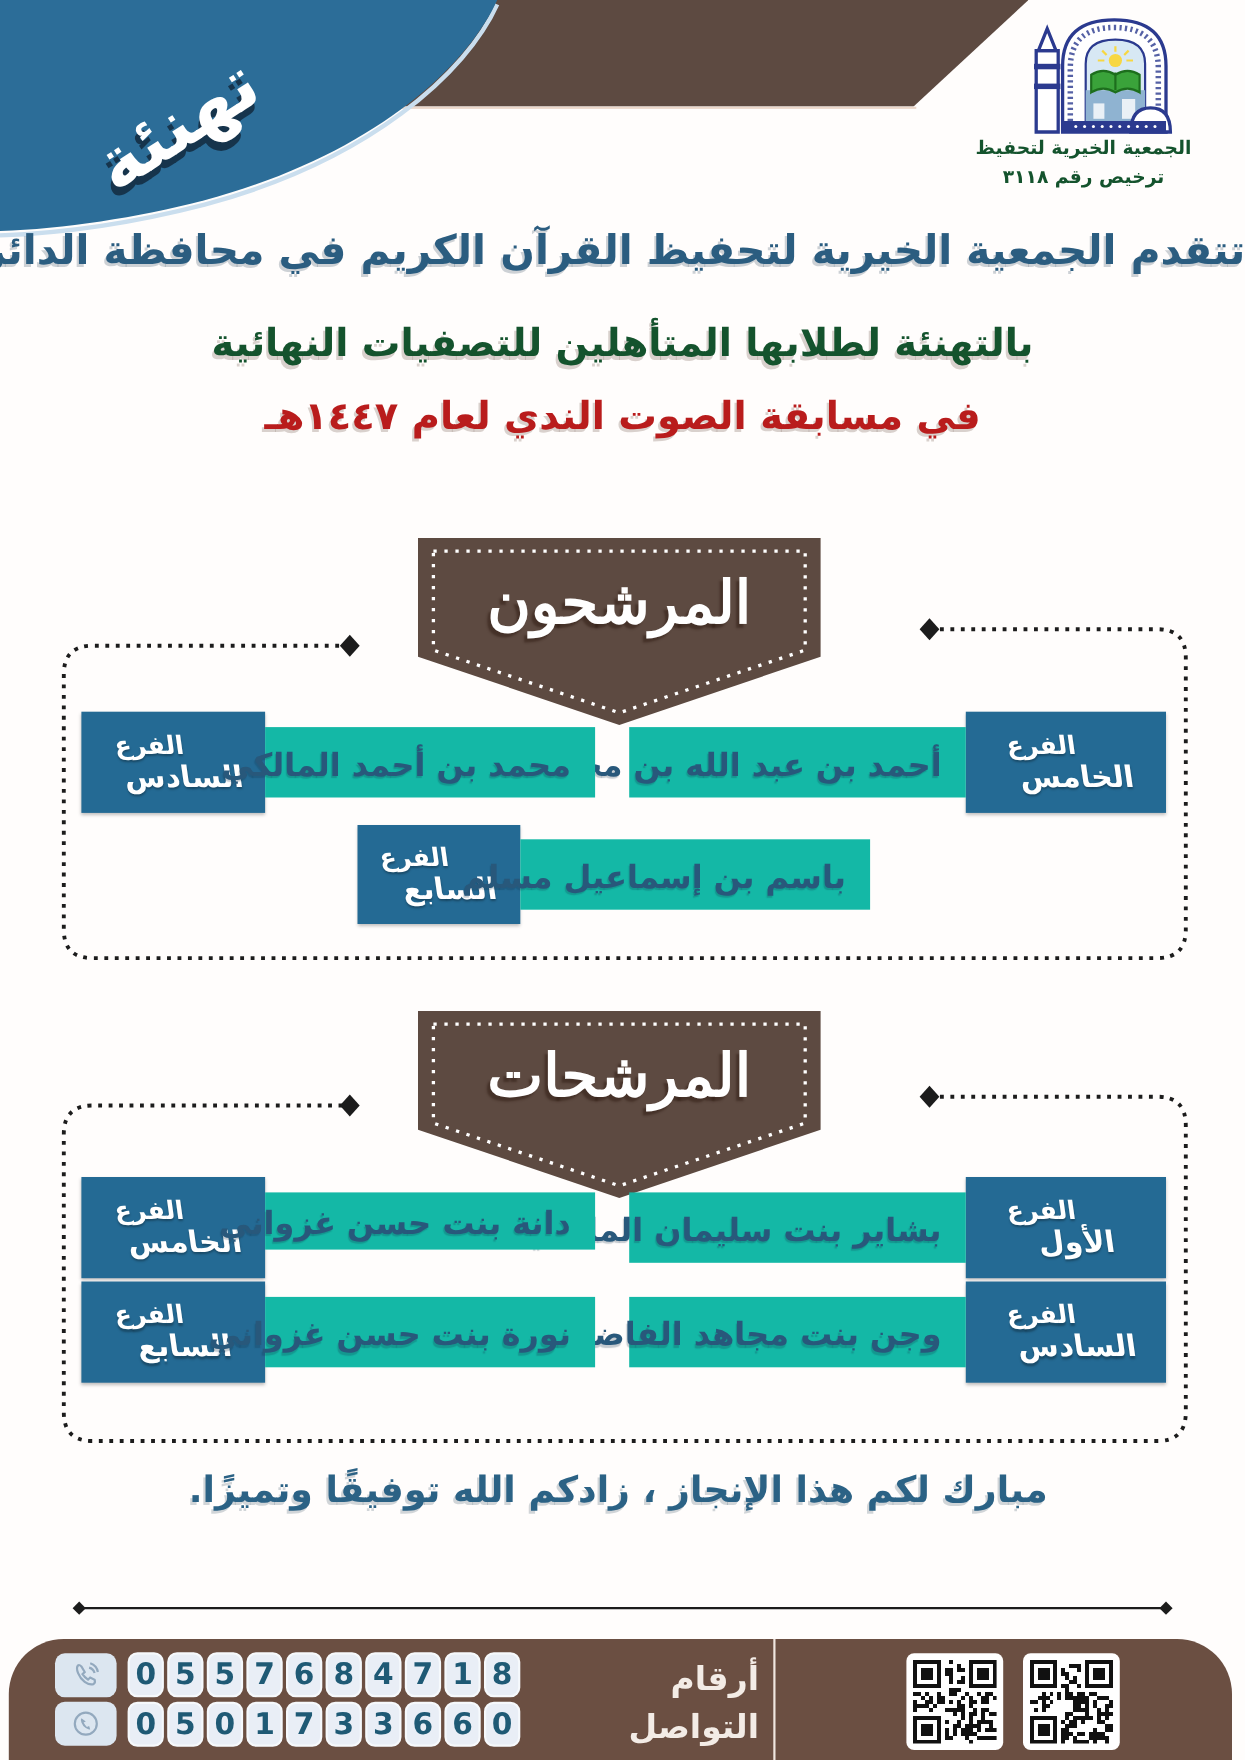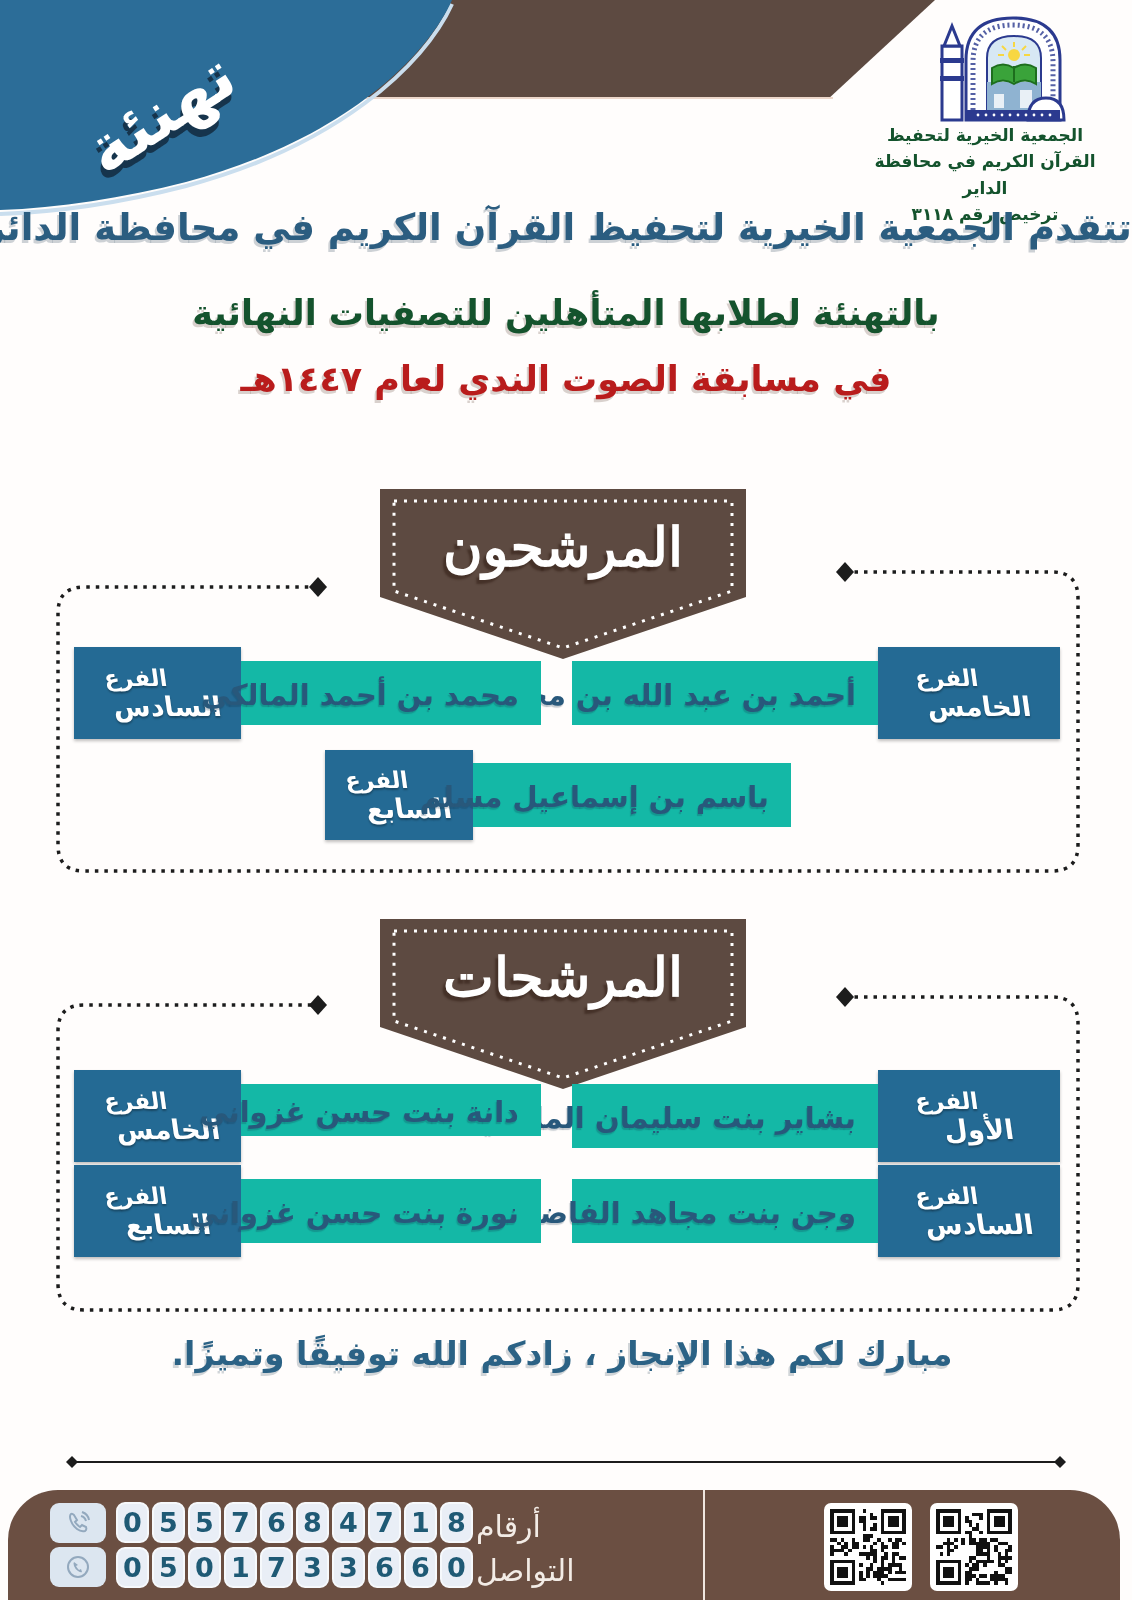--- a/index.html
+++ b/index.html
@@ -69,22 +69,22 @@
   .phone-icons{position:absolute;left:42px;top:13px;width:56px;height:84px;}
   .phone-icons .cell{width:56px;height:40px;background:#dce6f0;border-radius:9px;margin-bottom:4px;
     display:flex;align-items:center;justify-content:center;}
   .digits-row{position:absolute;left:108px;display:flex;gap:3px;}
   .digit-tile{
     width:33px;height:41px;background:#e9eef6;border:2px solid #f6f9fc;border-radius:9px;
     box-sizing:border-box;display:flex;align-items:center;justify-content:center;
     color:#1f5a75;font-size:27px;font-weight:bold;
   }
   .contact-label{
-    position:absolute;left:468px;top:15px;width:214px;text-align:left;direction:rtl;
-    color:#f3ece6;font-size:30px;line-height:1.45;
+    position:absolute;left:468px;top:15px;width:214px;text-align:right;direction:rtl;
+    color:#f3ece6;font-size:30px;line-height:1.45;font-weight:bold;
   }
   .footer-divider{position:absolute;left:695px;top:0;width:2px;height:110px;background:#efe6df;}
   .qr{position:absolute;top:13px;width:88px;height:88px;background:#fff;border-radius:7px;padding:6px;box-sizing:border-box;}
   .qr svg{width:100%;height:100%;display:block;}
 </style>
 </head>
 <body>
 
 <div id="poster">
 
@@ -127,21 +127,20 @@
         <circle cx="82" cy="105" r="1.4"></circle>
         <circle cx="90" cy="105" r="1.4"></circle>
         <circle cx="98" cy="105" r="1.4"></circle>
         <circle cx="106" cy="105" r="1.4"></circle>
         <circle cx="114" cy="105" r="1.4"></circle>
         <circle cx="122" cy="105" r="1.4"></circle>
       </g>
   </svg>
   <div class="org-text">
     <div>الجمعية الخيرية لتحفيظ</div>
-    <div>القرآن الكريم في محافظة الداير</div>
     <div>ترخيص رقم ٣١١٨</div>
   </div>
 
   <div class="intro-line intro-1">تتقدم الجمعية الخيرية لتحفيظ القرآن الكريم في محافظة الدائر</div>
   <div class="intro-line intro-2">بالتهنئة لطلابها المتأهلين للتصفيات النهائية</div>
   <div class="intro-line intro-3">في مسابقة الصوت الندي لعام ١٤٤٧هـ</div>
 
   <svg width="1132" height="1600" style="position:absolute;left:0;top:0;pointer-events:none">
     <g fill="none" stroke="#1c1c1c" stroke-width="3.5" stroke-dasharray="3.5 6">
       <path d="M845,572 H1052 Q1078,572 1078,598 V845 Q1078,871 1052,871 H84 Q58,871 58,845 V613 Q58,587 84,587 H318"></path>

